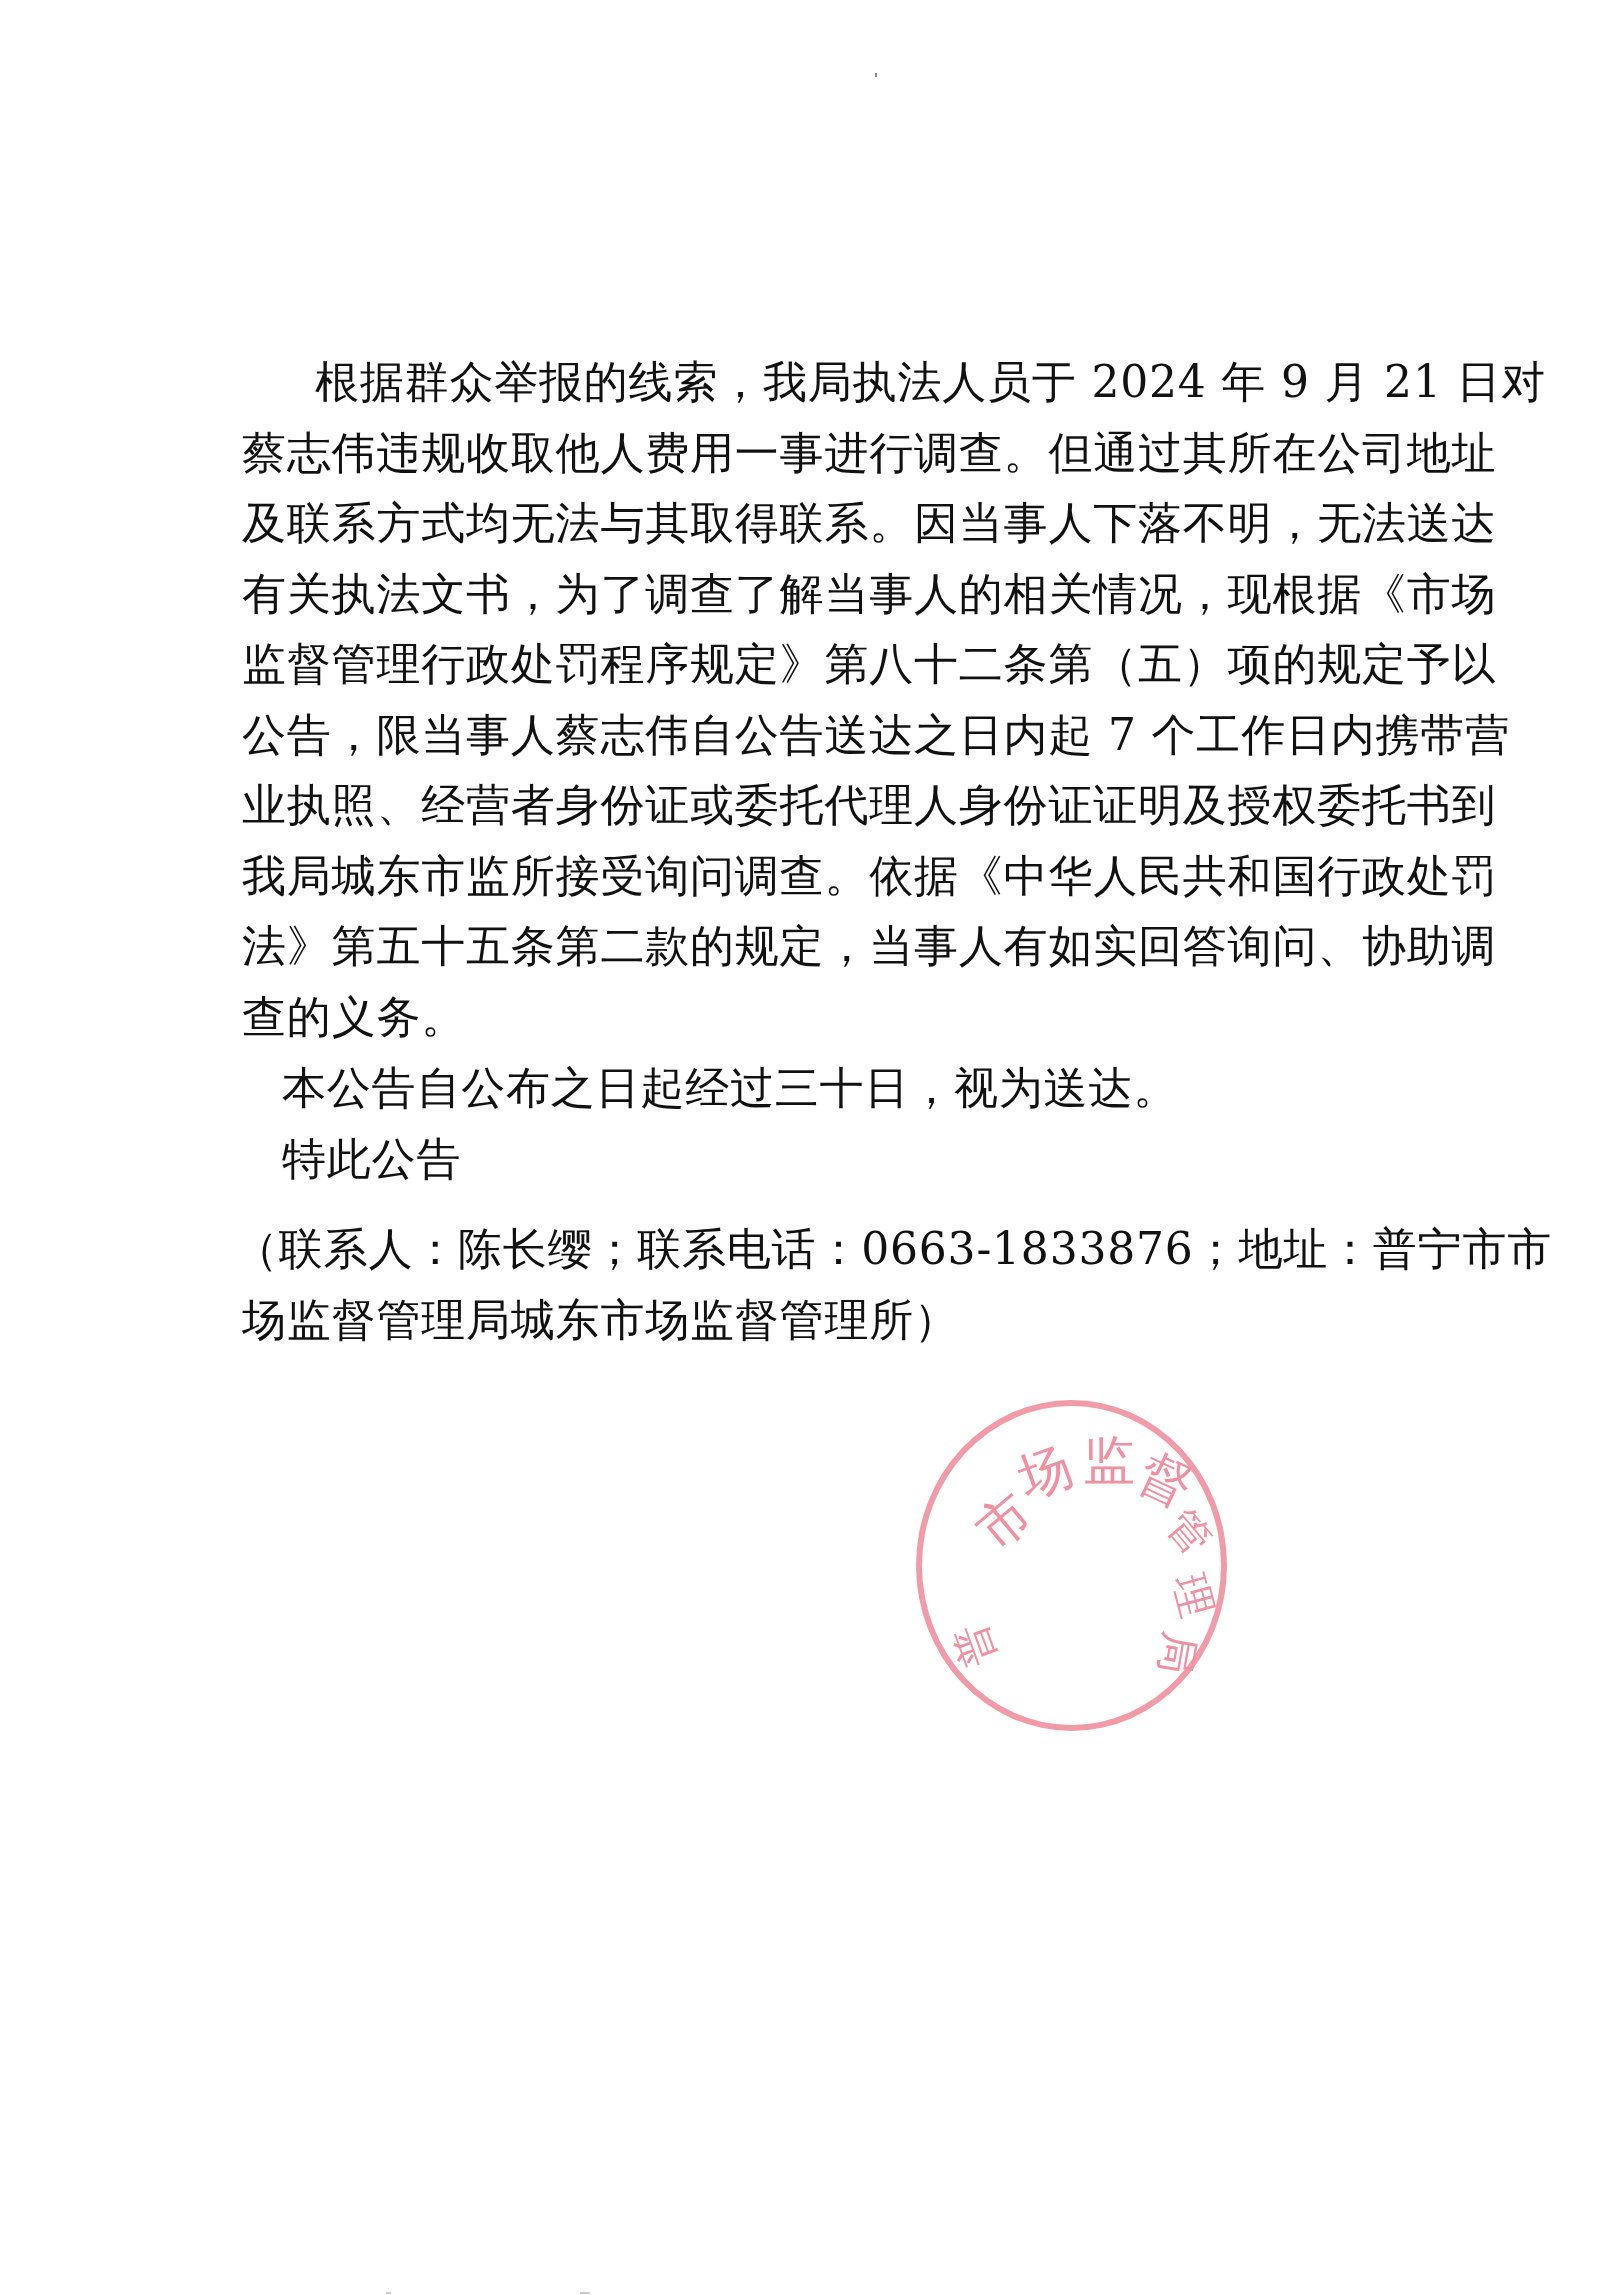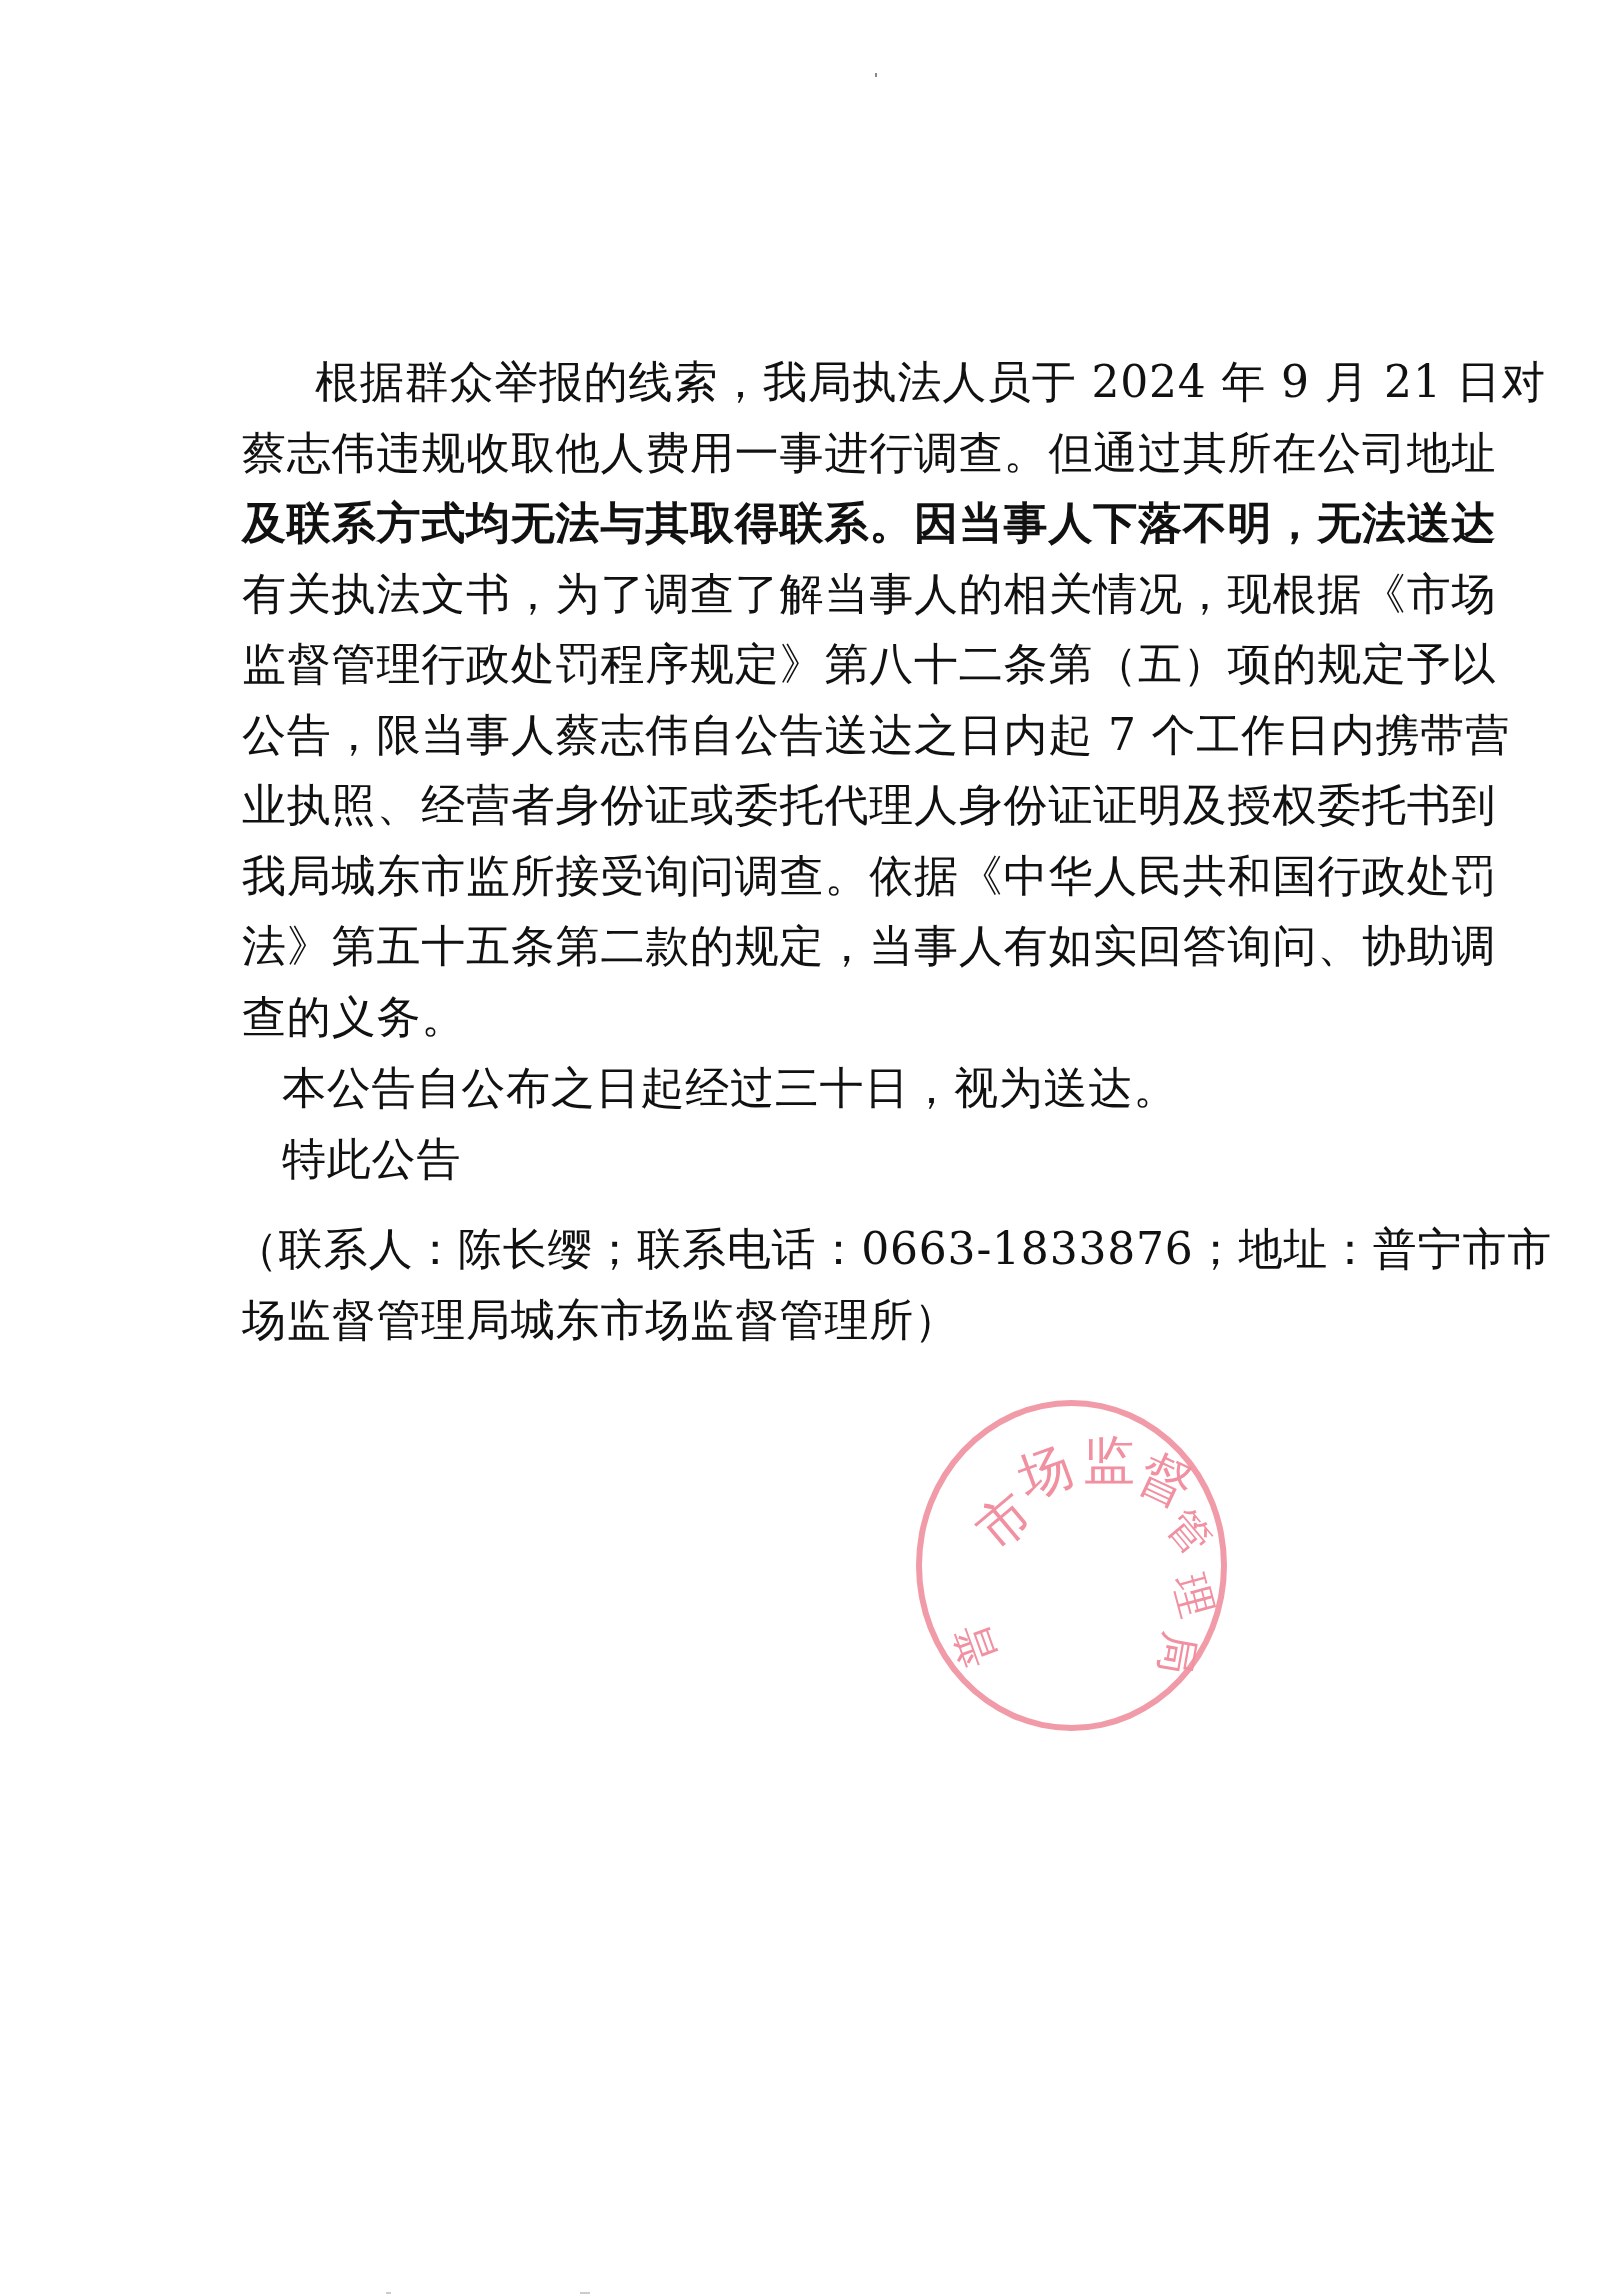--- a/index.html
+++ b/index.html
@@ -39,21 +39,21 @@
 <body>
 
 <div class="page">
 
   <div class="mark" style="left:875px;top:73px;width:1.6px;height:4px;"></div>
 
 
   <div>
     <div class="line indent" style="top:353px;">根据群众举报的线索，我局执法人员于 2024 年 9 月 21 日对</div>
     <div class="line" style="top:424px;">蔡志伟违规收取他人费用一事进行调查。但通过其所在公司地址</div>
-    <div class="line" style="top:494px;font-weight:bold;">及联系方式均无法与其取得联系。因当事人下落不明，无法送达</div>
+    <div class="line" style="top:494px;">及联系方式均无法与其取得联系。因当事人下落不明，无法送达</div>
     <div class="line" style="top:565px;">有关执法文书，为了调查了解当事人的相关情况，现根据《市场</div>
     <div class="line" style="top:635px;">监督管理行政处罚程序规定》第八十二条第（五）项的规定予以</div>
     <div class="line" style="top:706px;">公告，限当事人蔡志伟自公告送达之日内起 7 个工作日内携带营</div>
     <div class="line" style="top:776px;">业执照、经营者身份证或委托代理人身份证证明及授权委托书到</div>
     <div class="line" style="top:847px;">我局城东市监所接受询问调查。依据《中华人民共和国行政处罚</div>
     <div class="line" style="top:917px;">法》第五十五条第二款的规定，当事人有如实回答询问、协助调</div>
     <div class="line noj" style="top:988px;">查的义务。</div>
   </div>
 
   <div class="line noj indent2" style="top:1059px;">本公告自公布之日起经过三十日，视为送达。</div>

